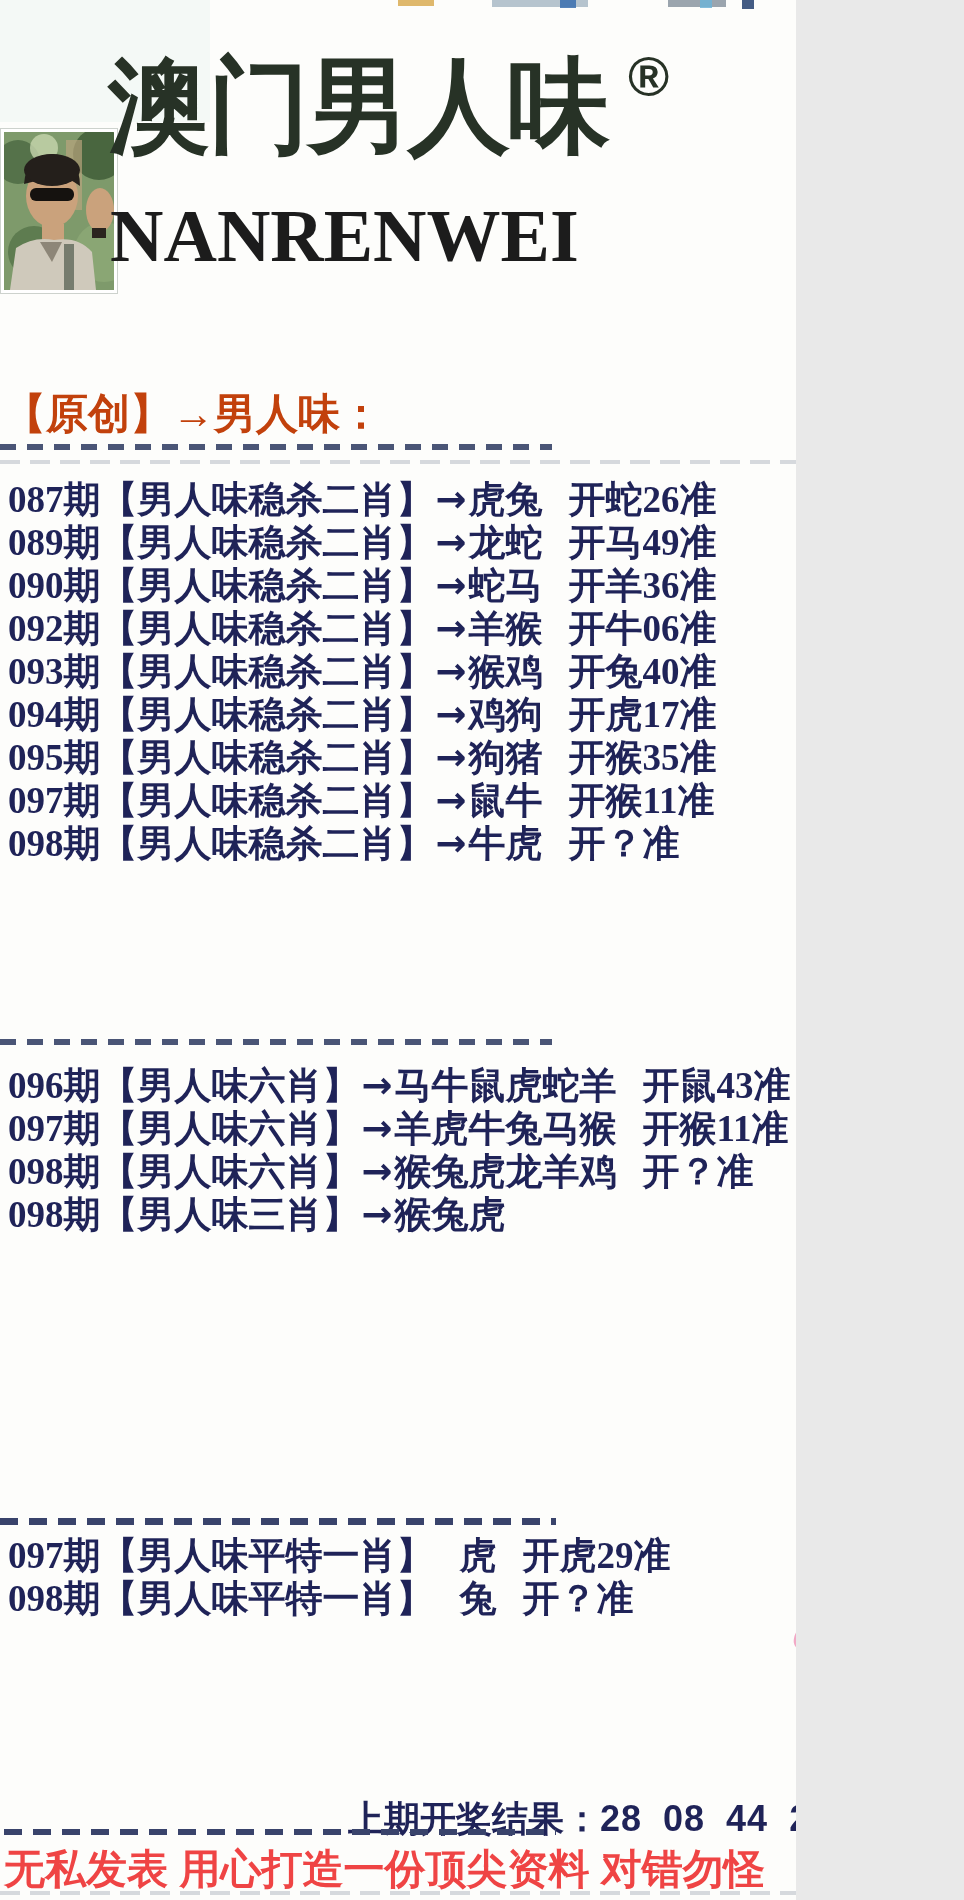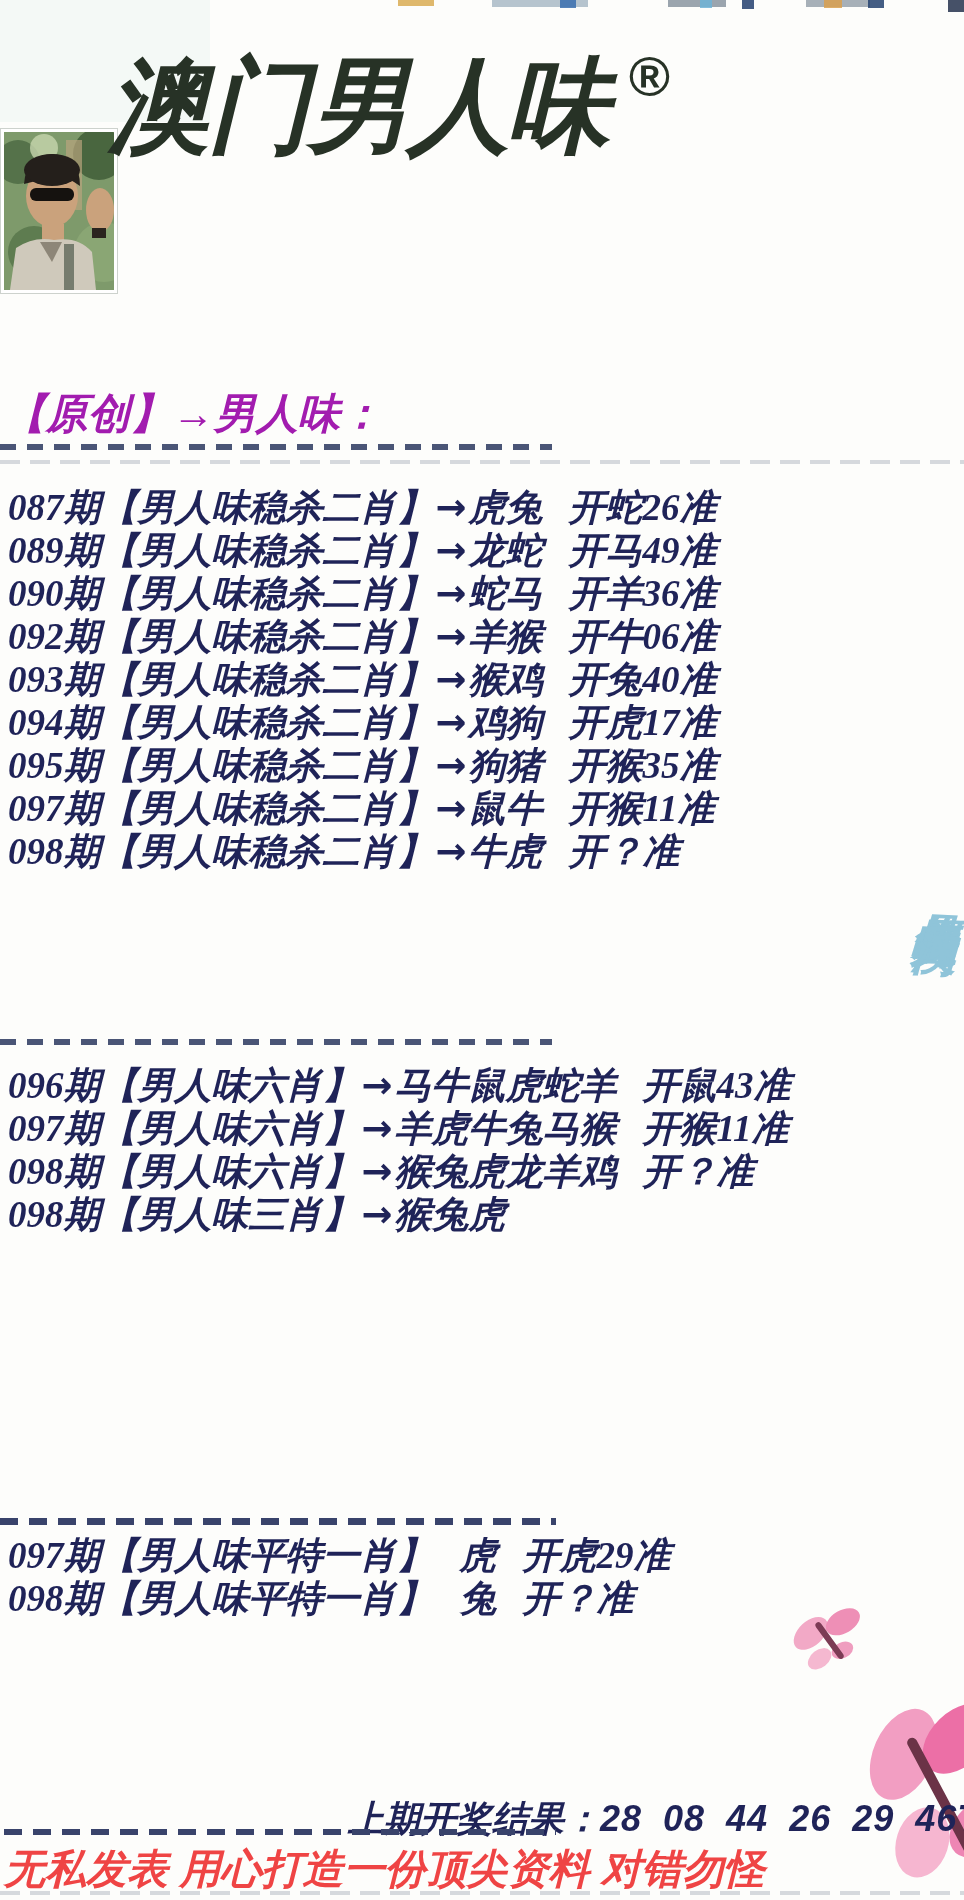--- a/index.html
+++ b/index.html
@@ -1,34 +1,34 @@
 <!DOCTYPE html>
 <html><head>
 <meta charset="utf-8">
 <style>
   html,body{margin:0;padding:0;background:#e9e9e9;}
-  .page{position:relative;width:964px;height:1900px;background:#fdfdfb;overflow:hidden;
-        font-family:"Liberation Sans","DejaVu Sans",sans-serif;font-style:italic;}
+  .page{position:relative;width:796px;height:1900px;background:#fdfdfb;overflow:hidden;
+        font-family:"Liberation Sans","DejaVu Sans",sans-serif;}
   .abs{position:absolute;}
 
   
   .tint{left:0;top:0;width:210px;height:122px;background:#f4f9f6;}
   .artifact{position:absolute;top:0;opacity:.85;}
 
   
   .photo{left:0;top:128px;width:118px;height:166px;background:#fff;border:1px solid #cdd2cd;padding:3px;box-sizing:border-box;}
   .photo svg{width:100%;height:100%;display:block;}
   .title{left:108px;top:52px;font-size:104px;line-height:1.05;font-weight:900;color:#273226;
          letter-spacing:-2px;white-space:nowrap;transform:scaleX(.98);transform-origin:left top;}
   .regmark{left:628px;top:44px;font-size:56px;font-weight:700;color:#273226;}
   .subtitle{left:110px;top:194px;font-size:74px;font-weight:700;color:#1c1c1c;
             font-family:"Liberation Serif","DejaVu Serif",serif;white-space:nowrap;letter-spacing:0;}
 
   
-  .origin{left:4px;top:386px;font-size:42px;font-weight:700;color:#a21caf;white-space:nowrap;}
+  .origin{left:4px;top:386px;font-size:42px;font-weight:700;color:#c2410c;white-space:nowrap;}
 
   
   .dash{height:6px;background:repeating-linear-gradient(90deg,#4a5576 0 16px,transparent 16px 27px);}
   .dash.navy2{background:repeating-linear-gradient(90deg,#39436b 0 18px,transparent 18px 29px);}
   .dash.faint{height:4px;background:repeating-linear-gradient(90deg,#d6d9dd 0 20px,transparent 20px 30px);}
 
   
   .sec{white-space:nowrap;color:#1f2358;font-weight:700;
        font-family:"Liberation Serif","DejaVu Serif",serif;font-size:37px;}
   .row{height:43px;line-height:43px;}
@@ -84,26 +84,27 @@
       <ellipse cx="48" cy="38" rx="28" ry="16" fill="#241f1b"></ellipse>
       <rect x="26" y="56" width="44" height="13" rx="6" fill="#15120f"></rect>
       <rect x="38" y="92" width="22" height="16" fill="#caa27c"></rect>
       <path d="M6 158 L12 116 Q30 104 50 108 Q74 104 88 120 L92 158 Z" fill="#cfc9bb"></path>
       <path d="M36 110 L48 130 L58 110 Z" fill="#8d8678"></path>
       <rect x="60" y="112" width="10" height="46" fill="#3b4a3a" opacity=".6"></rect>
     </svg>
   </div>
   <div class="abs title">澳门男人味</div>
   <div class="abs regmark">®</div>
+  <div class="abs subtitle">NANRENWEI</div>
 
   <div class="abs origin">【原创】→男人味：</div>
   <div class="abs dash" style="left:0;top:444px;width:552px;"></div>
   <div class="abs dash faint" style="left:0;top:460px;width:964px;"></div>
 
-  <div class="abs sec" style="left:8px;top:478px;margin-top:8px;">
+  <div class="abs sec" style="left:8px;top:478px;">
     <div class="row"><span>087期</span><span>【男人味稳杀二肖】</span><span class="ra">→</span><span>虎兔</span><span class="rr">开蛇26准</span></div>
     <div class="row"><span>089期</span><span>【男人味稳杀二肖】</span><span class="ra">→</span><span>龙蛇</span><span class="rr">开马49准</span></div>
     <div class="row"><span>090期</span><span>【男人味稳杀二肖】</span><span class="ra">→</span><span>蛇马</span><span class="rr">开羊36准</span></div>
     <div class="row"><span>092期</span><span>【男人味稳杀二肖】</span><span class="ra">→</span><span>羊猴</span><span class="rr">开牛06准</span></div>
     <div class="row"><span>093期</span><span>【男人味稳杀二肖】</span><span class="ra">→</span><span>猴鸡</span><span class="rr">开兔40准</span></div>
     <div class="row"><span>094期</span><span>【男人味稳杀二肖】</span><span class="ra">→</span><span>鸡狗</span><span class="rr">开虎17准</span></div>
     <div class="row"><span>095期</span><span>【男人味稳杀二肖】</span><span class="ra">→</span><span>狗猪</span><span class="rr">开猴35准</span></div>
     <div class="row"><span>097期</span><span>【男人味稳杀二肖】</span><span class="ra">→</span><span>鼠牛</span><span class="rr">开猴11准</span></div>
     <div class="row"><span>098期</span><span>【男人味稳杀二肖】</span><span class="ra">→</span><span>牛虎</span><span class="rr">开？准</span></div>
   </div>

